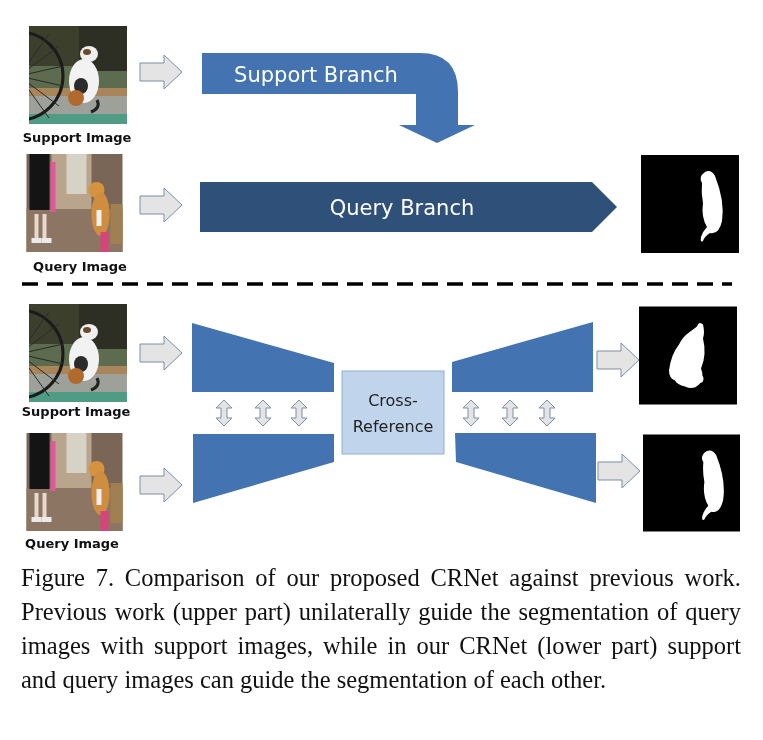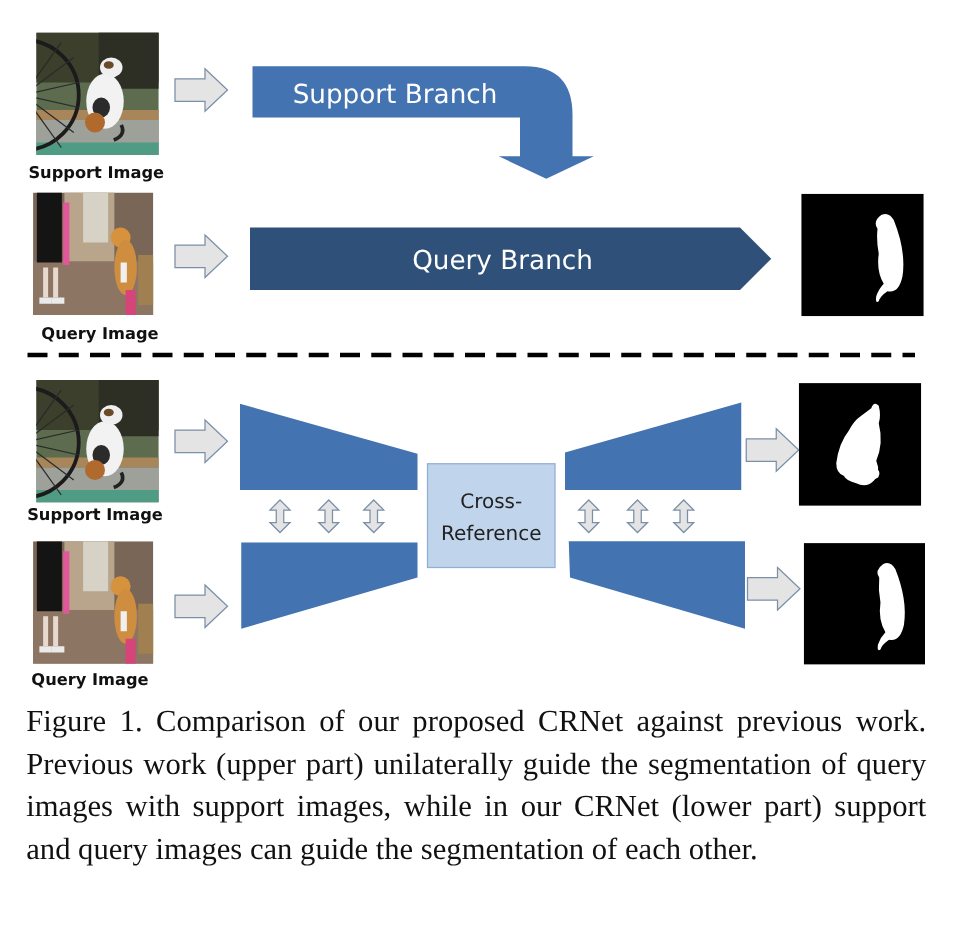--- a/index.html
+++ b/index.html
@@ -174,14 +174,14 @@
       </svg>
   </g>
   <g>
     <svg x="643" y="434" width="97" height="98" viewBox="0 0 98 98">
         <use href="#mask-query"></use>
       </svg>
   </g>
 </svg>
 
 <div class="caption">
-  <p>Figure 1. Comparison of our proposed CRNet against previous work. Previous work (upper part) unilaterally guide the segmentation of query images with support images, while in our CRNet (lower part) support and query images can guide the segmentation of each other.</p>
+  <p>Figure 7. Comparison of our proposed CRNet against previous work. Previous work (upper part) unilaterally guide the segmentation of query images with support images, while in our CRNet (lower part) support and query images can guide the segmentation of each other.</p>
 </div>
 
 </body></html>

